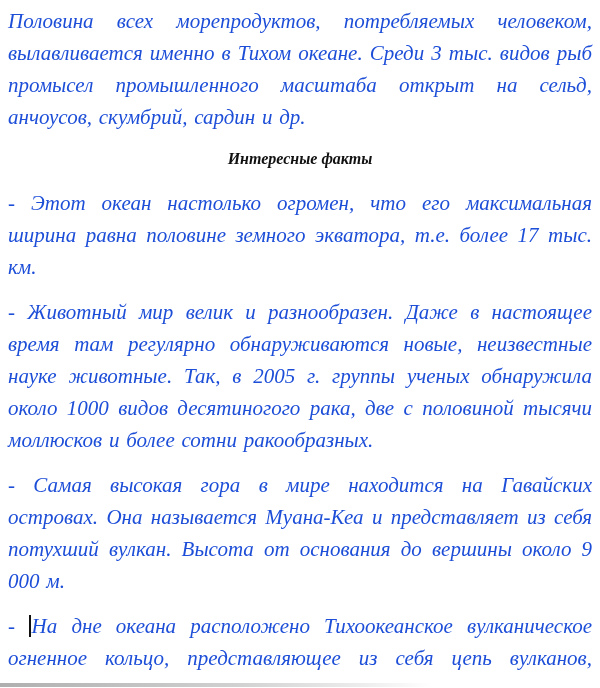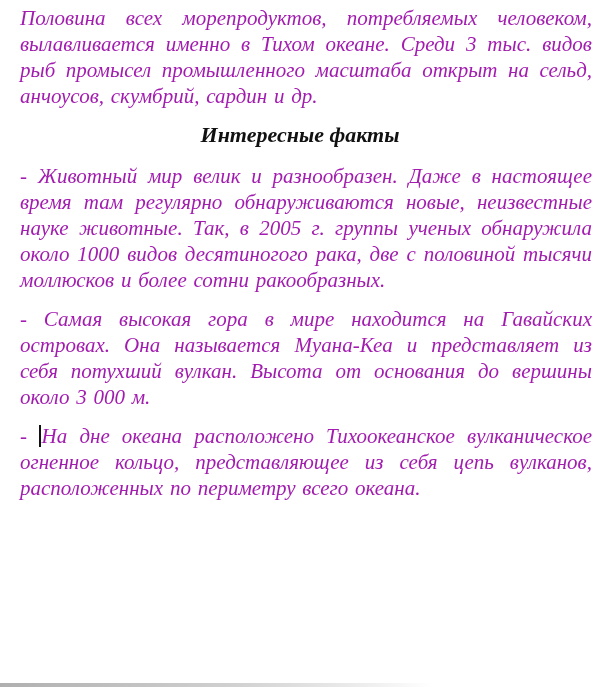--- a/index.html
+++ b/index.html
@@ -17,28 +17,28 @@
   }
   .page {
     position: relative;
     width: 584px;
     height: 682px;
     padding: 5px 8px 0 8px;
     overflow: hidden;
   }
   p.body-para {
     font-size: 21px;
-    line-height: 26px;
-    color: #a21caf;
+    line-height: 32px;
+    color: #1d4ed8;
     text-align: justify;
-    margin: 0 0 13px 12px;
+    margin: 0 0 13px 0;
     word-spacing: 1.5px;
   }
   h2.section-heading {
-    font-size: 22px;
+    font-size: 16px;
     line-height: 26px;
     color: #111111;
     font-weight: bold;
     text-align: center;
     margin: 3px 0 15px 0;
   }
   .caret {
     display: inline-block;
     width: 1.5px;
     height: 22px;
@@ -61,24 +61,25 @@
 </style>
 </head>
 <body>
 
 <div class="page">
 
   <p class="body-para">Половина всех морепродуктов, потребляемых человеком, вылавливается именно в Тихом океане. Среди 3 тыс. видов рыб промысел промышленного масштаба открыт на сельд, анчоусов, скумбрий, сардин и др.</p>
 
   <h2 class="section-heading">Интересные факты</h2>
 
+  <p class="body-para">- Этот океан настолько огромен, что его максимальная ширина равна половине земного экватора, т.е. более 17 тыс. км.</p>
 
   <p class="body-para">- Животный мир велик и разнообразен. Даже в настоящее время там регулярно обнаруживаются новые, неизвестные науке животные. Так, в 2005 г. группы ученых обнаружила около 1000 видов десятиногого рака, две с половиной тысячи моллюсков и более сотни ракообразных.</p>
 
 
-  <p class="body-para">- Самая высокая гора в мире находится на Гавайских островах. Она называется Муана-Кеа и представляет из себя потухший вулкан. Высота от основания до вершины около 3 000 м.</p>
+  <p class="body-para">- Самая высокая гора в мире находится на Гавайских островах. Она называется Муана-Кеа и представляет из себя потухший вулкан. Высота от основания до вершины около 9 000 м.</p>
 
   <p class="body-para">
     <span>- </span><span class="caret"></span><span>На дне океана расположено Тихоокеанское вулканическое огненное кольцо, представляющее из себя цепь вулканов, расположенных по периметру всего океана.</span>
   </p>
 
   <div class="cutoff-edge"></div>
 </div>
 
 </body></html>

